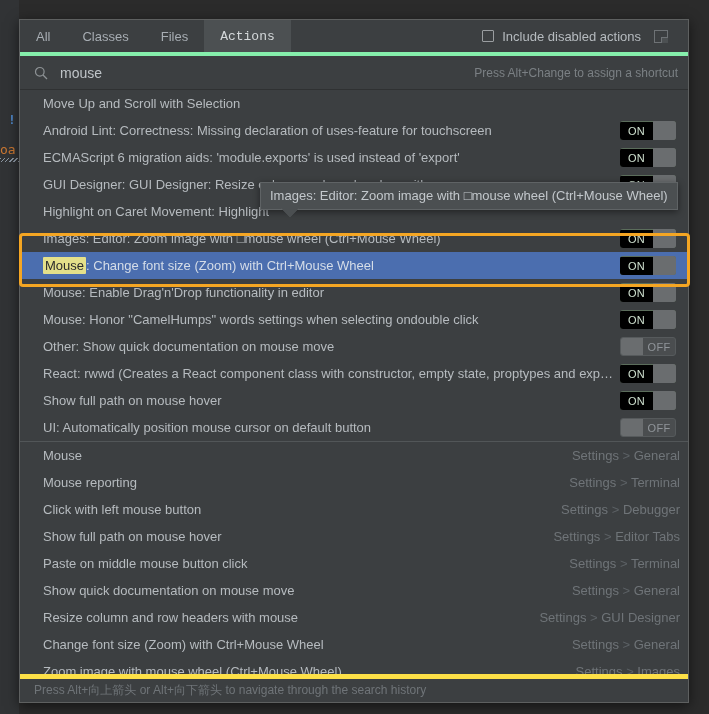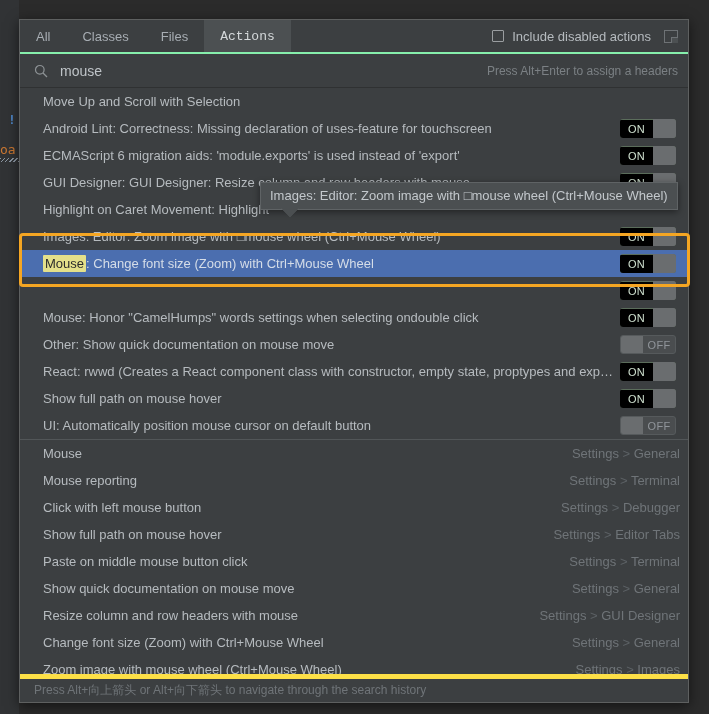--- a/index.html
+++ b/index.html
@@ -55,42 +55,42 @@
     box-shadow: 0 3px 12px rgba(0,0,0,.55);
   }
 
   
   #tabbar {
     height: 32px;
     min-height: 32px;
     display: flex;
     align-items: stretch;
     background: #3c3f41;
-    border-bottom: 2px solid #86efac;
+    border-bottom: 4px solid #86efac;
     position: relative;
   }
   .tab {
     display: flex;
     align-items: center;
     padding: 0 16px;
     font-size: 13px;
     color: #a7adb3;
     cursor: default;
     user-select: none;
   }
   .tab.active {
     background: #4c5052;
     color: #d4d8da;
     font-family: Liberation Mono, monospace;
   }
   #tabbar-right {
     margin-left: auto;
     display: flex;
     align-items: center;
-    padding-right: 10px;
+    padding-right: 20px;
     gap: 13px;
   }
   #include-disabled {
     display: flex;
     align-items: center;
     gap: 8px;
     font-size: 13px;
     color: #b6bbbf;
     cursor: default;
   }
@@ -337,21 +337,21 @@
       </span>
     </div>
   </div>
 
   <div id="searchrow">
     <svg id="search-icon" viewBox="0 0 14 14">
       <circle cx="5.8" cy="5.8" r="4.3" fill="none" stroke="#8d9295" stroke-width="1.2"></circle>
       <line x1="9" y1="9" x2="13" y2="13" stroke="#8d9295" stroke-width="1.2"></line>
     </svg>
     <input id="search-input" type="text" value="mouse" style="">
-    <span id="shortcut-hint">Press Alt+Enter to assign a headers</span>
+    <span id="shortcut-hint">Press Alt+Change to assign a shortcut</span>
   </div>
 
   <div id="results">
 
     <div>
 
       <div class="row">
         <span class="label">Move Up and Scroll with Selection</span>
       </div>
 
@@ -394,20 +394,21 @@
       <div class="row selected">
         <span class="match">Mouse</span>
         <span class="label">: Change font size (Zoom) with Ctrl+Mouse Wheel</span>
         <span class="toggle on">
           <span class="pill">ON</span>
           <span class="knob"></span>
         </span>
       </div>
 
       <div class="row">
+        <span class="label">Mouse: Enable Drag'n'Drop functionality in editor</span>
         <span class="toggle on">
           <span class="pill">ON</span>
           <span class="knob"></span>
         </span>
       </div>
 
       <div class="row">
         <span class="label">Mouse: Honor "CamelHumps" words settings when selecting ondouble click</span>
         <span class="toggle on">
           <span class="pill">ON</span>

